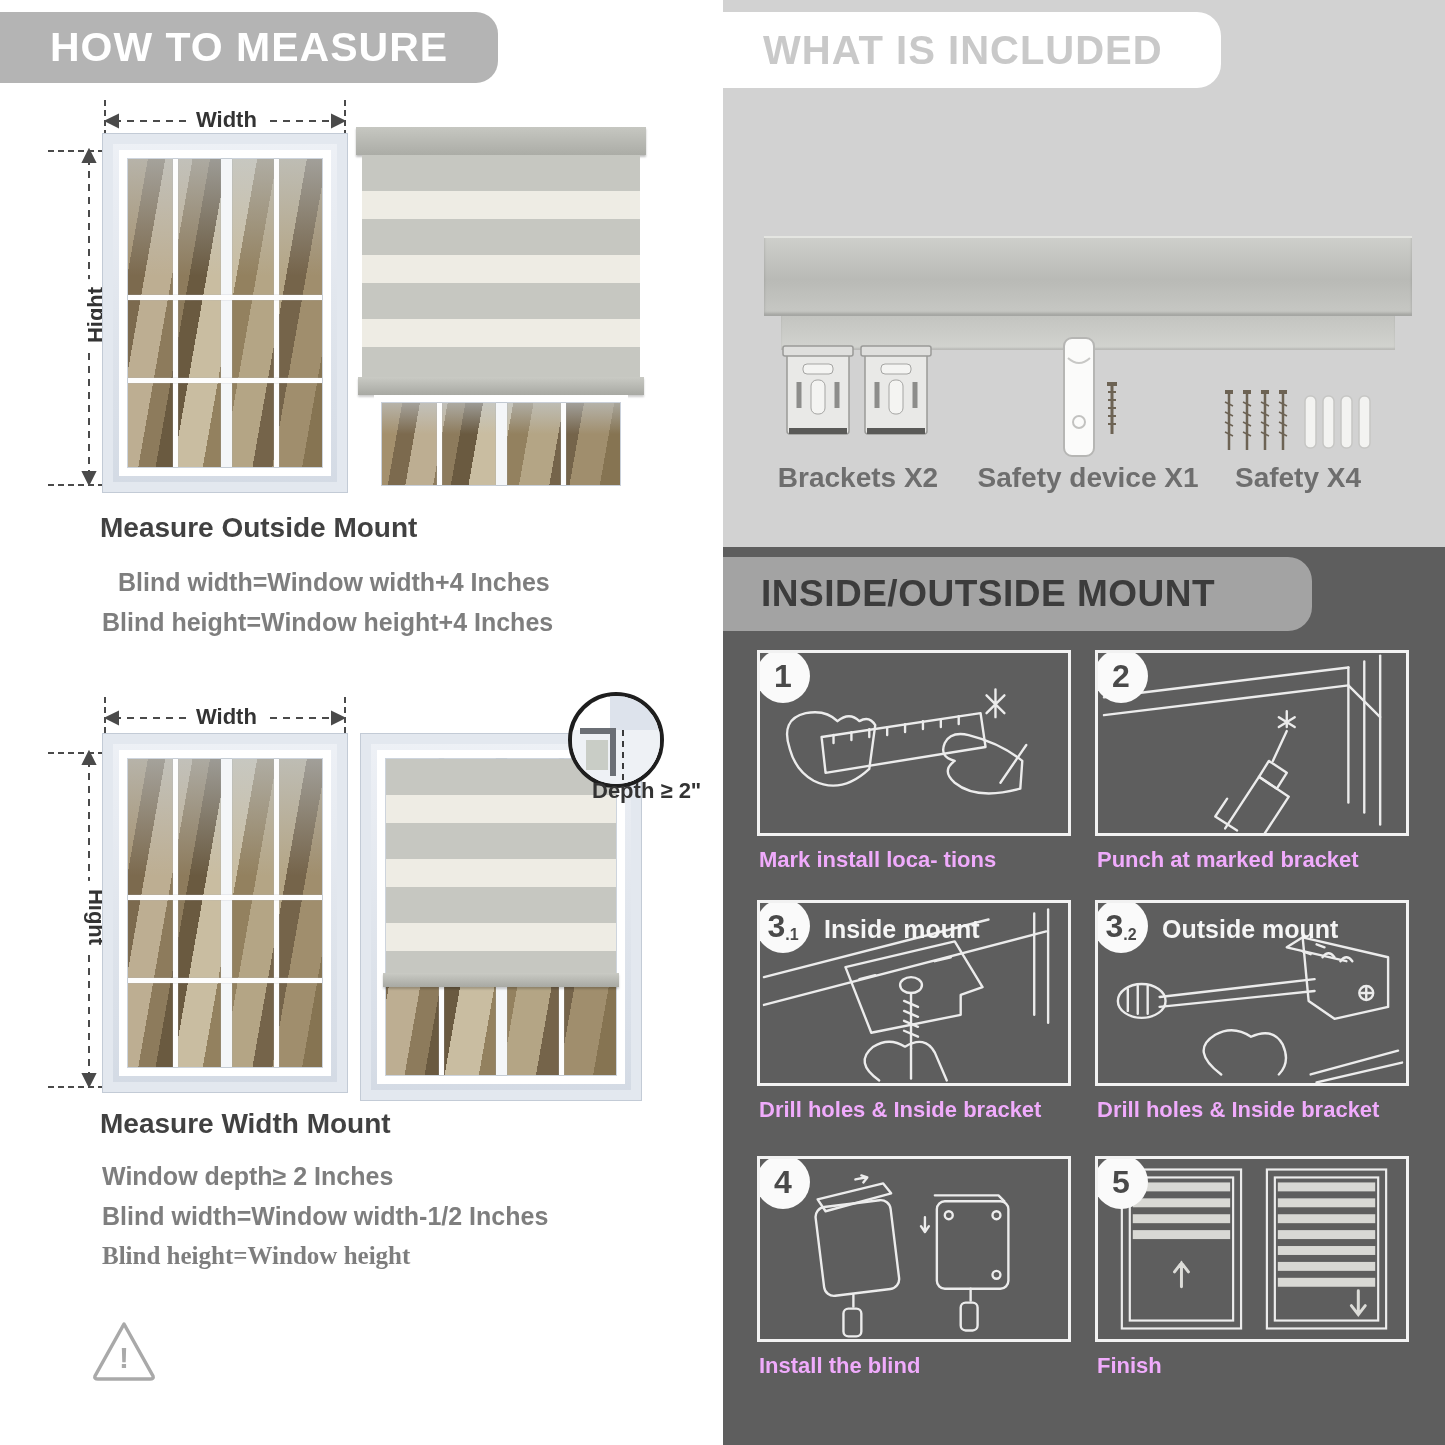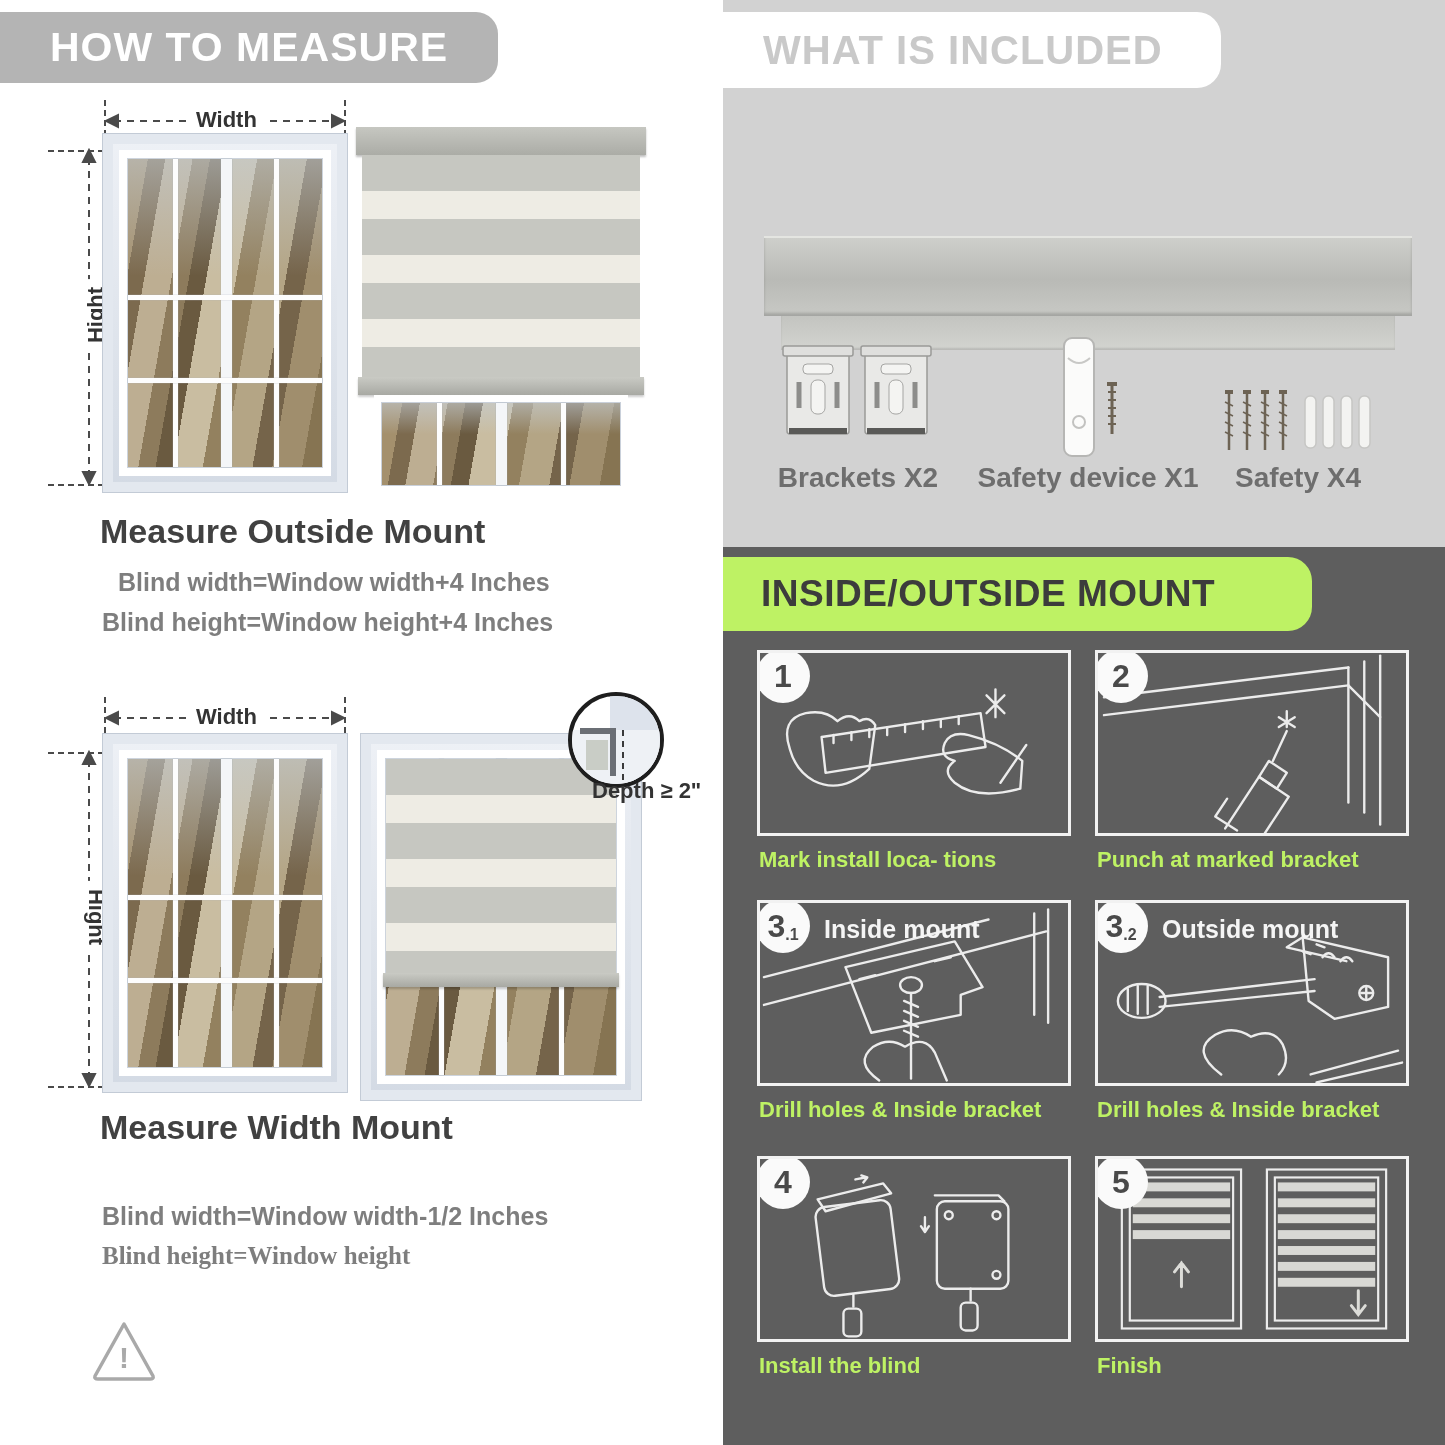--- a/index.html
+++ b/index.html
@@ -5,21 +5,21 @@
   html,body{margin:0;padding:0;background:#fff;}
   #stage{position:relative;width:1445px;height:1445px;background:#ffffff;overflow:hidden;
          font-family:"Liberation Sans","DejaVu Sans",sans-serif;}
   .abs{position:absolute;}
 
   
   .banner{left:0;top:12px;width:498px;height:71px;background:#b4b4b4;
           border-radius:0 22px 22px 0;display:flex;align-items:center;justify-content:center;}
   .banner span{color:#ffffff;font-size:41px;font-weight:700;letter-spacing:1px;}
 
-  .measure-title{font-size:34px;font-weight:700;color:#414141;}
+  .measure-title{font-size:28px;font-weight:700;color:#414141;}
   .measure-line{font-size:25px;font-weight:700;color:#7e7e7e;}
 
   
   .win{background:linear-gradient(180deg,#eef1f6,#d3dae4);border:1px solid #c3cbd6;
        box-shadow:inset 0 0 0 10px #e3e8ef;padding:16px;box-sizing:border-box;}
   .win .sashframe{position:relative;width:100%;height:100%;background:#f6f8fa;
        box-shadow:inset 0 0 0 8px #ffffff,inset 0 0 0 9px #cdd4dd;}
   .glass{position:absolute;left:9px;top:9px;right:9px;bottom:9px;
        background:
          linear-gradient(180deg,rgba(198,208,218,.55),rgba(198,208,218,0) 38%),
@@ -51,31 +51,31 @@
   .blind-label{left:0;top:150px;width:722px;text-align:center;font-size:30px;font-weight:700;color:#565656;}
   .headrail{left:41px;top:236px;width:648px;height:80px;
             background:linear-gradient(180deg,#cfd0cc,#b9bab6 55%,#c8c9c5);
             box-shadow:inset 0 2px 0 #e4e5e1,inset 0 -3px 3px rgba(0,0,0,.18);}
   .headrail2{left:58px;top:316px;width:614px;height:34px;
             background:linear-gradient(180deg,#c3c4c0,#d3d4d0);
             box-shadow:inset 0 -2px 2px rgba(0,0,0,.12);}
   .item-label{top:462px;transform:translateX(-50%);font-size:28px;font-weight:700;color:#6e6e6e;white-space:nowrap;}
 
   .mount-panel{left:0;top:547px;width:722px;height:898px;background:#5e5e5e;}
-  .mount-box{left:0;top:10px;width:589px;height:74px;background:#bef264;
+  .mount-box{left:0;top:10px;width:589px;height:74px;background:#a3a3a3;
              border-radius:0 24px 24px 0;display:flex;align-items:center;}
   .mount-box span{color:#3c3c3c;font-size:37px;font-weight:700;letter-spacing:.5px;padding-left:38px;}
 
   .step{width:314px;height:186px;border:3px solid #f2f2f2;box-sizing:border-box;overflow:hidden;background:#5e5e5e;}
   .badge{position:absolute;top:-4px;left:-4px;width:54px;height:54px;background:#fafafa;border-radius:50%;
          display:flex;align-items:center;justify-content:center;}
   .badge .n{font-size:32px;font-weight:700;color:#4a4a4a;line-height:1;}
   .badge .s{font-size:16px;font-weight:700;color:#4a4a4a;align-self:flex-end;margin-bottom:9px;}
   .step-title{position:absolute;left:64px;top:12px;color:#f5f5f5;font-size:25px;font-weight:700;}
-  .caption{color:#bef264;font-size:22px;font-weight:700;white-space:nowrap;}
+  .caption{color:#f0abfc;font-size:22px;font-weight:700;white-space:nowrap;}
   .sketch{position:absolute;left:0;top:0;width:100%;height:100%;}
 </style>
 </head>
 <body>
 
 <div id="stage">
 
   <div class="abs banner">
     <span>HOW TO MEASURE</span>
   </div>
@@ -181,20 +181,21 @@
     <div class="abs" style="left:38px;top:0;width:50px;height:88px;background:#dde3ec;"></div>
     <div class="abs" style="left:0;top:34px;width:88px;height:54px;background:#eef1f5;"></div>
     <div class="abs" style="left:8px;top:32px;width:34px;height:6px;background:#6b6f75;"></div>
     <div class="abs" style="left:38px;top:32px;width:6px;height:48px;background:#6b6f75;"></div>
     <div class="abs dash-v" style="left:50px;top:34px;height:50px;border-color:#3a3a3a;"></div>
     <div class="abs" style="left:14px;top:44px;width:22px;height:30px;background:#c9cdc6;"></div>
   </div>
   <div class="abs dim-label" style="left:584px;top:778px;background:transparent;">Depth ≥ 2"</div>
 
   <div class="abs measure-title" style="left:100px;top:1108px;">Measure Width Mount</div>
+  <div class="abs measure-line" style="left:102px;top:1162px;">Window depth≥ 2 Inches</div>
   <div class="abs measure-line" style="left:102px;top:1202px;">Blind width=Window width-1/2 Inches</div>
   <div class="abs measure-line" style="left:102px;top:1242px;font-family:Liberation Serif, serif;">Blind height=Window height</div>
 
   <svg class="abs" style="left:90px;top:1318px" width="68" height="66" viewBox="0 0 68 66">
     <path d="M34 6 L63 58 Q64 61 60 61 L8 61 Q4 61 5 58 Z" fill="none" stroke="#a9a9a9" stroke-width="3.5" stroke-linejoin="round"></path>
     <text x="34" y="50" text-anchor="middle" font-size="30" font-weight="bold" fill="#a9a9a9">!</text>
   </svg>
 
   <div class="abs right-col">
 

